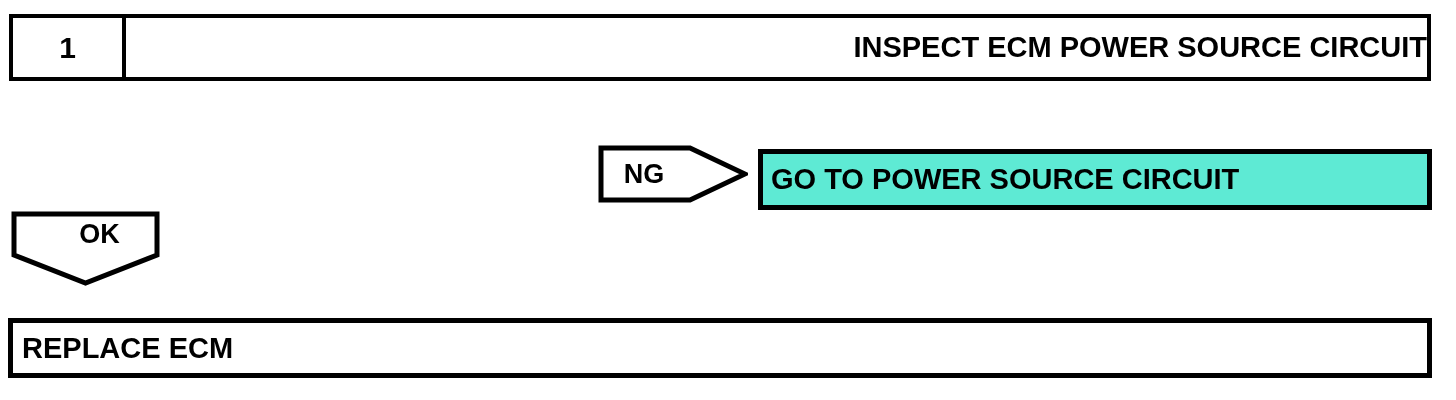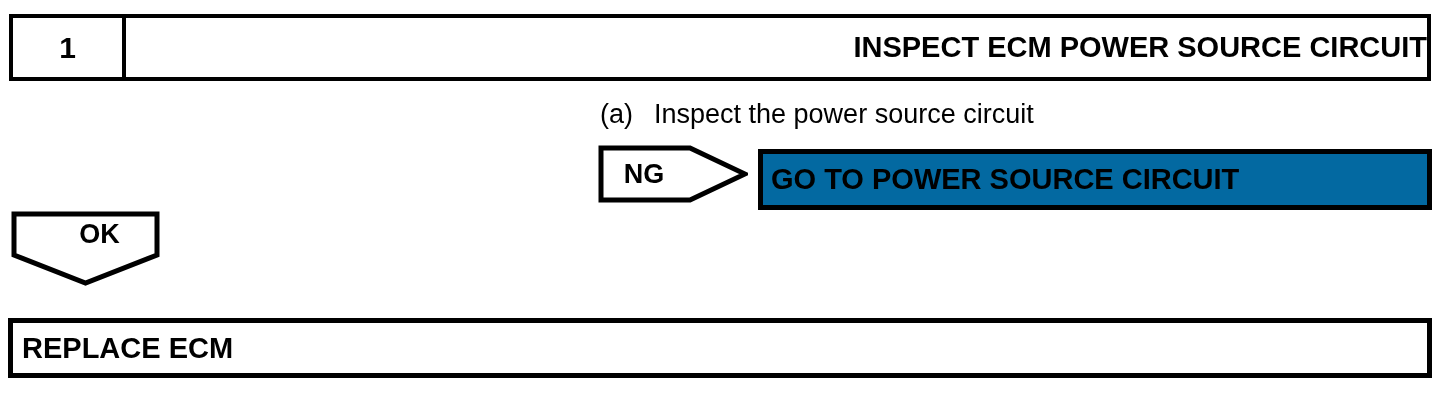--- a/index.html
+++ b/index.html
@@ -102,21 +102,21 @@
     width: 674px;
     height: 61px;
     border: 5px solid #000;
     box-sizing: border-box;
     display: flex;
     align-items: center;
     padding-left: 8px;
     font-weight: bold;
     font-size: 29px;
     white-space: nowrap;
-    background: #0369a1;
+    background: #5eead4;
   }
 
   
   .ok-connector {
     position: absolute;
     left: 11px;
     top: 211px;
     width: 149px;
     height: 75px;
   }
@@ -161,23 +161,20 @@
 
   <div class="step-header">
     <div class="step-number-cell">
       <span>1</span>
     </div>
     <div class="step-title-cell">
       <span>INSPECT ECM POWER SOURCE CIRCUIT</span>
     </div>
   </div>
 
-  <div class="instruction">
-    <span>(a)</span><span class="instruction-text">Inspect the power source circuit</span>
-  </div>
 
   <div class="ng-connector">
     <svg width="150" height="58" viewBox="0 0 150 58" aria-hidden="true">
       <polygon points="3,3 92,3 147,29 92,55 3,55" fill="#ffffff" stroke="#000000" stroke-width="5" stroke-linejoin="miter"></polygon>
     </svg>
     <span class="ng-label">NG</span>
   </div>
 
   <div class="ng-action-box">
     <span>GO TO POWER SOURCE CIRCUIT</span>

